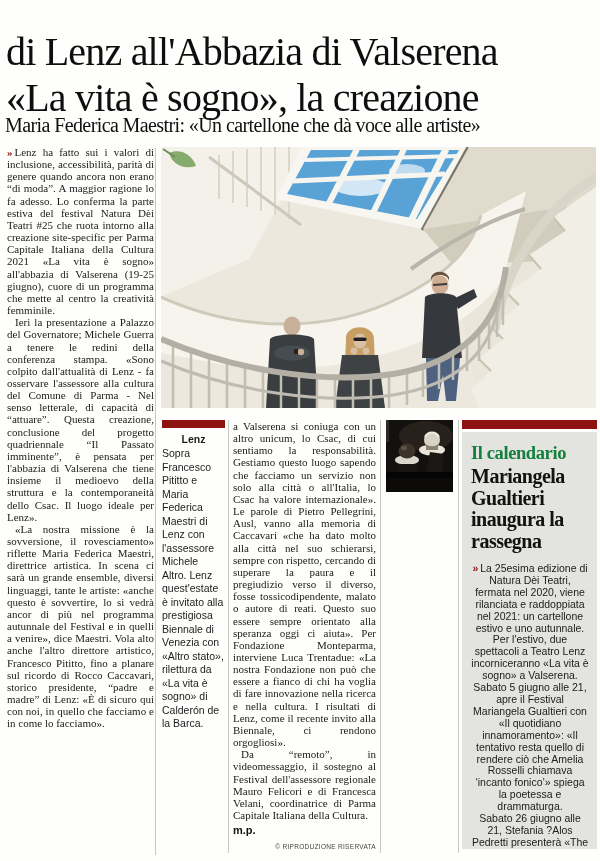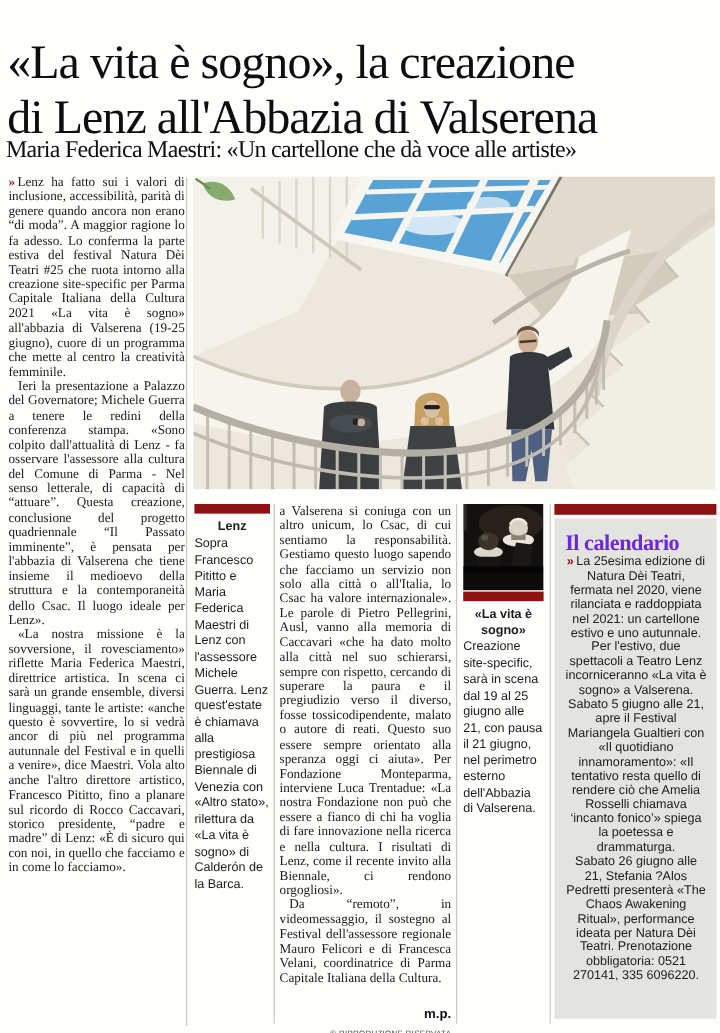--- a/index.html
+++ b/index.html
@@ -12,22 +12,22 @@
   .subhead{position:absolute;left:5px;top:96px;width:594px;font-weight:500;
            font-size:20px;line-height:24px;letter-spacing:-0.6px;color:#101010;white-space:nowrap;}
   
   .col{position:absolute;font-size:11px;line-height:12.15px;text-align:justify;
        hyphens:auto;-webkit-hyphens:auto;color:#1a1a1a;overflow:hidden;}
   .col p{margin:0;}
   .col p.ind{text-indent:8px;}
   .col1{left:7px;top:146px;width:147px;height:715px;}
   .col2{left:233px;top:420px;width:143px;height:441px;}
   .mk{color:#8e1212;font-weight:bold;letter-spacing:-1px;padding-right:3px;}
-  .byline{text-align:right;font-family:"Liberation Sans",sans-serif;font-weight:bold;
-          font-size:11px;margin-top:18px;color:#111;}
+  .byline{font-family:"Liberation Sans",sans-serif;font-weight:bold;
+          font-size:11px;margin-top:3px;color:#111;}
   .copyright{text-align:right;font-family:"Liberation Sans",sans-serif;font-size:6.5px;
              letter-spacing:0.3px;color:#454545;margin-top:5px;}
   
   .vrule{position:absolute;width:1px;background:#c9c9c4;}
   .r1{left:155px;top:148px;height:707px;}
   .r2{left:228px;top:420px;height:433px;}
   .r3{left:380px;top:420px;height:433px;}
   .r4{left:458px;top:420px;height:433px;}
   
   .photo-main{position:absolute;left:161px;top:147px;width:435px;height:261px;overflow:hidden;}
@@ -38,34 +38,34 @@
            line-height:13.5px;color:#1c1c1c;}
   .cap1{left:162px;top:420px;width:63px;}
   .cap2{left:386px;top:493px;width:67px;}
   .redbar{height:8px;background:#8e1212;margin-bottom:5px;}
   .cap-title{font-weight:bold;line-height:13px;margin-bottom:1px;text-align:center;}
   
   .sb-bar{position:absolute;left:462px;top:420px;width:135px;height:9px;background:#8e1212;}
   .sidebar{position:absolute;left:462px;top:432px;width:135px;height:417px;background:#e3e3e0;
            box-sizing:border-box;padding:11px 8px 8px 9px;overflow:hidden;}
   .sb-kicker{font-family:"Liberation Serif",serif;font-weight:bold;font-size:18.5px;
-             letter-spacing:-0.4px;color:#6d28d9;line-height:20px;}
+             letter-spacing:-0.4px;color:#15803d;line-height:20px;}
   .sb-title{font-family:"Liberation Serif",serif;font-weight:bold;font-size:20px;
             line-height:21.5px;letter-spacing:-0.5px;color:#121212;margin:3px 0 11px;}
   .sb-p{font-family:"Liberation Sans",sans-serif;font-size:10.5px;line-height:11.9px;
         color:#202020;margin:0;text-align:center;}
 </style>
 </head>
 <body>
 
 <div class="page">
 
   <h1 class="headline">
+      <span>di Lenz all'Abbazia di Valserena</span>
       <span>«La vita è sogno», la creazione</span>
-      <span>di Lenz all'Abbazia di Valserena</span>
     </h1>
 
   <h2 class="subhead">Maria Federica Maestri: «Un cartellone che dà voce alle artiste»</h2>
 
   <div class="vrule r1"></div>
   <div class="vrule r2"></div>
   <div class="vrule r3"></div>
   <div class="vrule r4"></div>
 
   <div class="col col1">
@@ -174,21 +174,21 @@
       <path d="M0,214 C70,244 160,258 232,248 C296,238 331,206 339,152" stroke="#bfbbb0" stroke-width="3" fill="none"></path>
 
       <path d="M8,6 C20,1 31,8 35,19 C22,23 11,17 8,6 Z" fill="#85ab6d"></path>
       <line x1="2" y1="2" x2="14" y2="10" stroke="#6c8f58" stroke-width="2"></line>
     </svg>
   </div>
 
   <div class="caption cap1">
     <div class="redbar"></div>
     <div class="cap-title">Lenz</div>
-    <div class="cap-text">Sopra Francesco Pititto e Maria Federica Maestri di Lenz con l'assessore Michele Guerra. Lenz quest'estate è chiamava alla prestigiosa Biennale di Venezia con «Altro stato», rilettura da «La vita è sogno» di Calderón de la Barca.</div>
+    <div class="cap-text">Sopra Francesco Pititto e Maria Federica Maestri di Lenz con l'assessore Michele Altro. Lenz quest'estate è invitato alla prestigiosa Biennale di Venezia con «Altro stato», rilettura da «La vita è sogno» di Calderón de la Barca.</div>
   </div>
 
   <div class="col col2">
     <p>a Valserena si coniuga con un altro unicum, lo Csac, di cui sentiamo la responsabilità. Gestiamo questo luogo sapendo che facciamo un servizio non solo alla città o all'Italia, lo Csac ha valore internazionale». Le parole di Pietro Pellegrini, Ausl, vanno alla memoria di Caccavari «che ha dato molto alla città nel suo schierarsi, sempre con rispetto, cercando di superare la paura e il pregiudizio verso il diverso, fosse tossicodipendente, malato o autore di reati. Questo suo essere sempre orientato alla speranza oggi ci aiuta». Per Fondazione Monteparma, interviene Luca Trentadue: «La nostra Fondazione non può che essere a fianco di chi ha voglia di fare innovazione nella ricerca e nella cultura. I risultati di Lenz, come il recente invito alla Biennale, ci rendono orgogliosi».</p>
     <p class="ind">Da “remoto”, in videomessaggio, il sostegno al Festival dell'assessore regionale Mauro Felicori e di Francesca Velani, coordinatrice di Parma Capitale Italiana della Cultura.</p>
     <div class="byline">m.p.</div>
     <div class="copyright">© RIPRODUZIONE RISERVATA</div>
   </div>
 
   <div class="photo-small">
@@ -206,26 +206,22 @@
       <ellipse cx="21" cy="40" rx="12" ry="5" fill="#dcd7cb"></ellipse>
       <ellipse cx="21" cy="31" rx="8.5" ry="7.5" fill="#3c332b"></ellipse>
       <ellipse cx="18" cy="28" rx="3" ry="2.5" fill="#5d5143"></ellipse>
       <path d="M12,44 L32,44 L30,54 L12,54 Z" fill="#171412"></path>
 
       <rect x="0" y="52" width="67" height="6" fill="#060505"></rect>
       <rect x="0" y="58" width="67" height="14" fill="#0c0b0a"></rect>
     </svg>
   </div>
 
-  <div class="caption cap2">
-    <div class="redbar"></div>
-    <div class="cap-title">«La vita è sogno»</div>
-    <div class="cap-text">Creazione site-specific, sarà in scena dal 19 al 25 giugno alle 21, con pausa il 21 giugno, nel perimetro esterno dell'Abbazia di Valserena.</div>
-  </div>
 
   <div class="sb-bar"></div>
   <div class="sidebar">
     <div class="sb-kicker">Il calendario</div>
+    <div class="sb-title">Mariangela Gualtieri inaugura la rassegna</div>
     <p class="sb-p"><span class="mk">»</span><span>La 25esima edizione di Natura Dèi Teatri, fermata nel 2020, viene rilanciata e raddoppiata nel 2021: un cartellone estivo e uno autunnale. Per l'estivo, due spettacoli a Teatro Lenz incorniceranno «La vita è sogno» a Valserena. Sabato 5 giugno alle 21, apre il Festival Mariangela Gualtieri con «Il quotidiano innamoramento»: «Il tentativo resta quello di rendere ciò che Amelia Rosselli chiamava ‘incanto fonico’» spiega la poetessa e drammaturga.</span></p>
     <p class="sb-p">Sabato 26 giugno alle 21, Stefania ?Alos Pedretti presenterà «The Chaos Awakening Ritual», performance ideata per Natura Dèi Teatri. Prenotazione obbligatoria: 0521 270141, 335 6096220.</p>
   </div>
 
 </div>
 
 </body></html>

